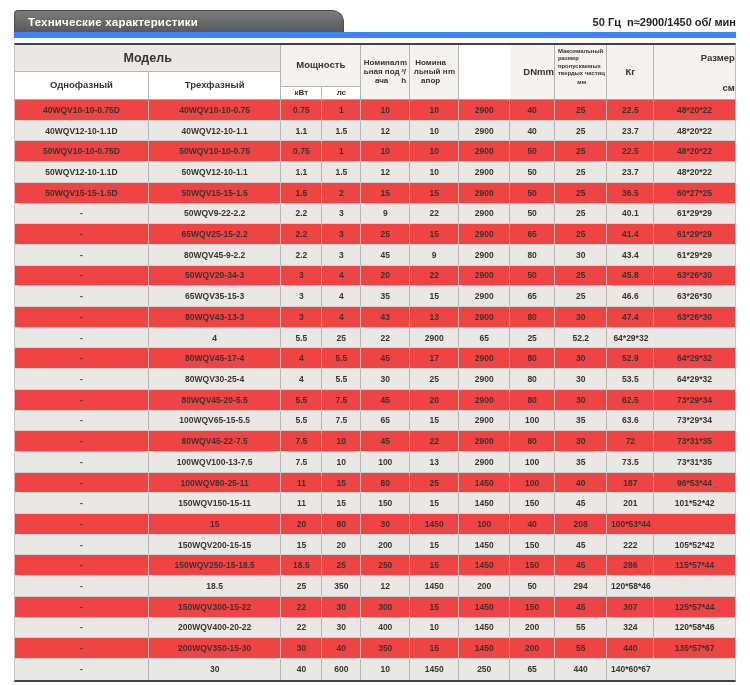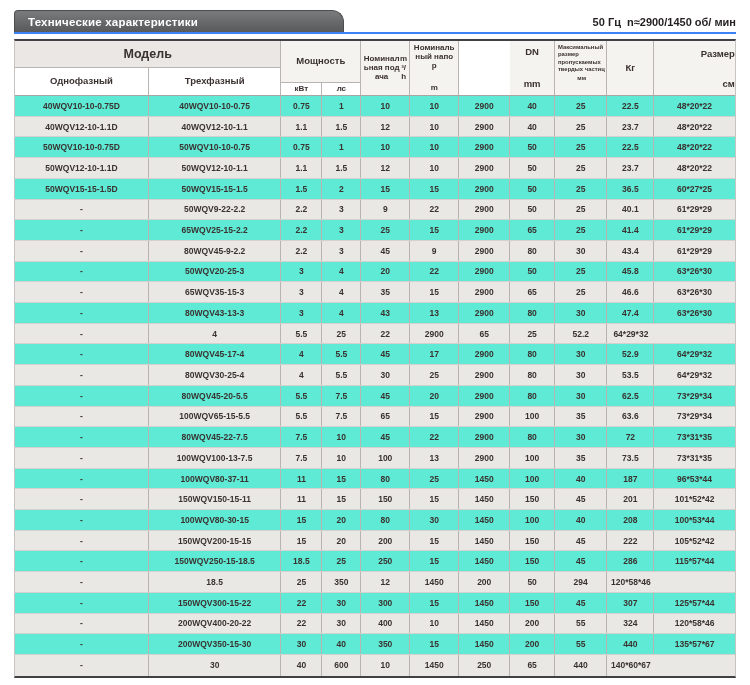--- a/index.html
+++ b/index.html
@@ -10,21 +10,21 @@
     color:#3a3230;
     position:relative;
     overflow:hidden;
   }
   .page { position:absolute; inset:0; }
 
   
   .topbar {
     margin:10px 14px 0 14px;
     display:flex; justify-content:space-between; align-items:flex-end;
-    border-bottom:2px solid #3b82f6;
+    border-bottom:6px solid #3b82f6;
     padding-bottom:0;
   }
   .title-tab {
     width:330px; height:22px;
     background:linear-gradient(#7a7b7d,#58595b);
     border:1px solid #4c4d4f;
     border-bottom:none;
     border-radius:4px 12px 0 0;
     color:#ffffff;
     font-size:11.5px; font-weight:bold;
@@ -61,35 +61,35 @@
     font-weight:bold; text-align:center;
     line-height:1.15;
   }
   .h-model    { grid-area:1/1/2/3; background:#eae7e4; border-bottom:1px solid #b7b4b1; font-size:12.5px; }
   .h-single   { grid-area:2/1/4/2; background:#ffffff; font-size:9.5px; }
   .h-three    { grid-area:2/2/4/3; background:#ffffff; font-size:9.5px; }
   .h-power    { grid-area:1/3/3/5; border-bottom:1px solid #b7b4b1; font-size:9.5px; }
   .h-kw       { grid-area:3/3/4/4; background:#ffffff; font-size:8px; }
   .h-ls       { grid-area:3/4/4/5; background:#ffffff; font-size:8px; }
   .h-flow     { grid-area:1/5/4/6; flex-direction:row; justify-content:space-between; padding:2px 2px 3px 2px; font-size:8px; word-break:break-all; }
-  .h-head     { grid-area:1/6/4/7; flex-direction:column; justify-content:space-between; padding:2px 3px 3px 3px; font-size:8px; word-break:break-all; }
+  .h-head     { grid-area:1/6/4/7; flex-direction:row; justify-content:space-between; padding:2px 3px 3px 3px; font-size:8px; word-break:break-all; }
   .h-rpm      { grid-area:1/7/4/8; font-size:8.5px; }
-  .h-dn       { grid-area:1/8/4/9; flex-direction:column; justify-content:space-between; padding:6px 0 5px 0; font-size:9.5px; }
+  .h-dn       { grid-area:1/8/4/9; flex-direction:row; justify-content:flex-end; padding:6px 0 5px 0; font-size:9.5px; }
   .h-particles{ grid-area:1/9/4/10; flex-direction:column; align-items:flex-start; justify-content:flex-start; padding:3px 1px 2px 3px; font-size:5.9px; text-align:left; line-height:1.25; }
   .h-particles .unit { align-self:center; margin-top:1px; }
   .h-kg       { grid-area:1/10/4/11; font-size:9.5px; }
   .h-size     { grid-area:1/11/4/12; flex-direction:column; justify-content:space-between; padding:8px 0 5px 0; font-size:9.5px; border-right:none;align-items:flex-end; }
 
   
   .tbody .row {
     display:grid;
     grid-template-columns:var(--cols);
     height:20.71px;
     border-bottom:1px solid #d3d0cd;
-    background:#5eead4;
+    background:#ef4444;
   }
   .tbody .row:nth-child(even) { background:#eae8e5; }
   .tbody .row:last-child { border-bottom:none; }
   .cell {
     border-right:1px solid #b7b4b1;
     display:flex; align-items:center; justify-content:center;
     font-size:8.5px; font-weight:bold;
     white-space:nowrap; overflow:hidden;
   }
   .cell:last-child { border-right:none; }
@@ -236,21 +236,21 @@
           <div class="cell">45</div>
           <div class="cell">9</div>
           <div class="cell">2900</div>
           <div class="cell">80</div>
           <div class="cell">30</div>
           <div class="cell">43.4</div>
           <div class="cell">61*29*29</div>
         </div>
         <div class="row">
           <div class="cell">-</div>
-          <div class="cell">50WQV20-25-3</div>
+          <div class="cell">50WQV20-34-3</div>
           <div class="cell">3</div>
           <div class="cell">4</div>
           <div class="cell">20</div>
           <div class="cell">22</div>
           <div class="cell">2900</div>
           <div class="cell">50</div>
           <div class="cell">25</div>
           <div class="cell">45.8</div>
           <div class="cell">63*26*30</div>
         </div>
@@ -365,21 +365,21 @@
           <div class="cell">100</div>
           <div class="cell">13</div>
           <div class="cell">2900</div>
           <div class="cell">100</div>
           <div class="cell">35</div>
           <div class="cell">73.5</div>
           <div class="cell">73*31*35</div>
         </div>
         <div class="row">
           <div class="cell">-</div>
-          <div class="cell">100WQV80-37-11</div>
+          <div class="cell">100WQV80-25-11</div>
           <div class="cell">11</div>
           <div class="cell">15</div>
           <div class="cell">80</div>
           <div class="cell">25</div>
           <div class="cell">1450</div>
           <div class="cell">100</div>
           <div class="cell">40</div>
           <div class="cell">187</div>
           <div class="cell">96*53*44</div>
         </div>
@@ -391,21 +391,20 @@
           <div class="cell">150</div>
           <div class="cell">15</div>
           <div class="cell">1450</div>
           <div class="cell">150</div>
           <div class="cell">45</div>
           <div class="cell">201</div>
           <div class="cell">101*52*42</div>
         </div>
         <div class="row">
           <div class="cell">-</div>
-          <div class="cell">100WQV80-30-15</div>
           <div class="cell">15</div>
           <div class="cell">20</div>
           <div class="cell">80</div>
           <div class="cell">30</div>
           <div class="cell">1450</div>
           <div class="cell">100</div>
           <div class="cell">40</div>
           <div class="cell">208</div>
           <div class="cell">100*53*44</div>
         </div>

